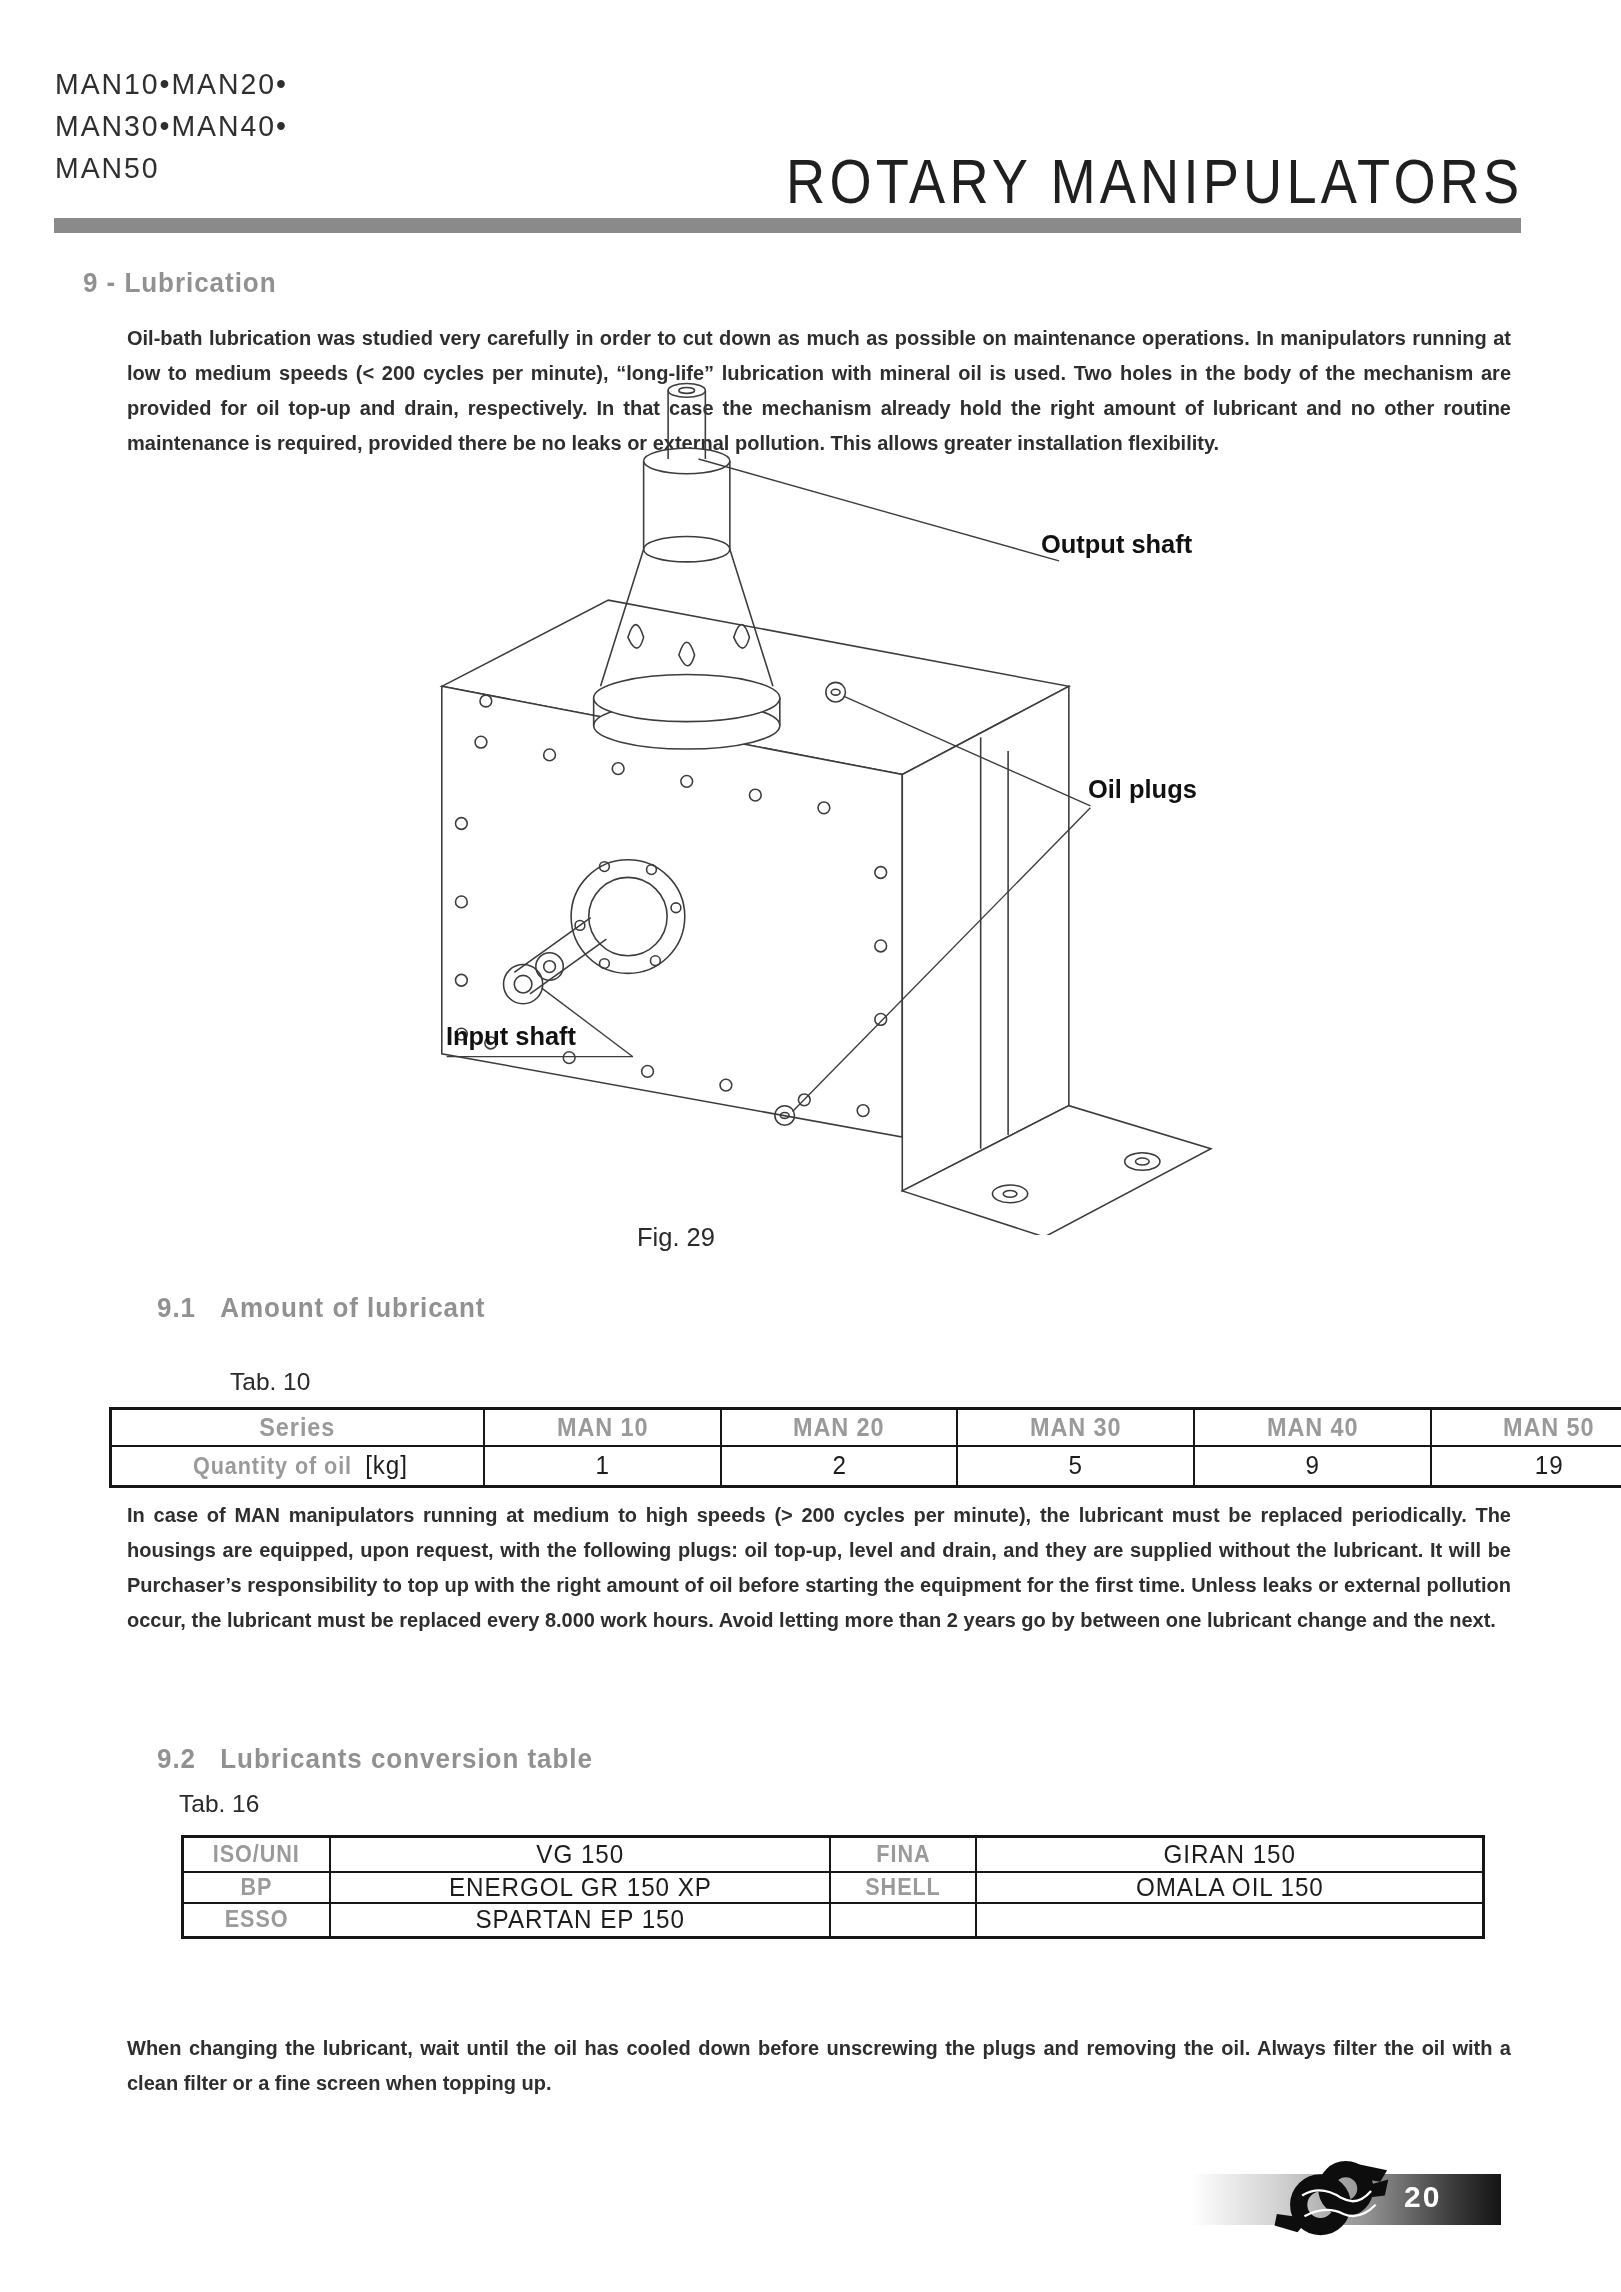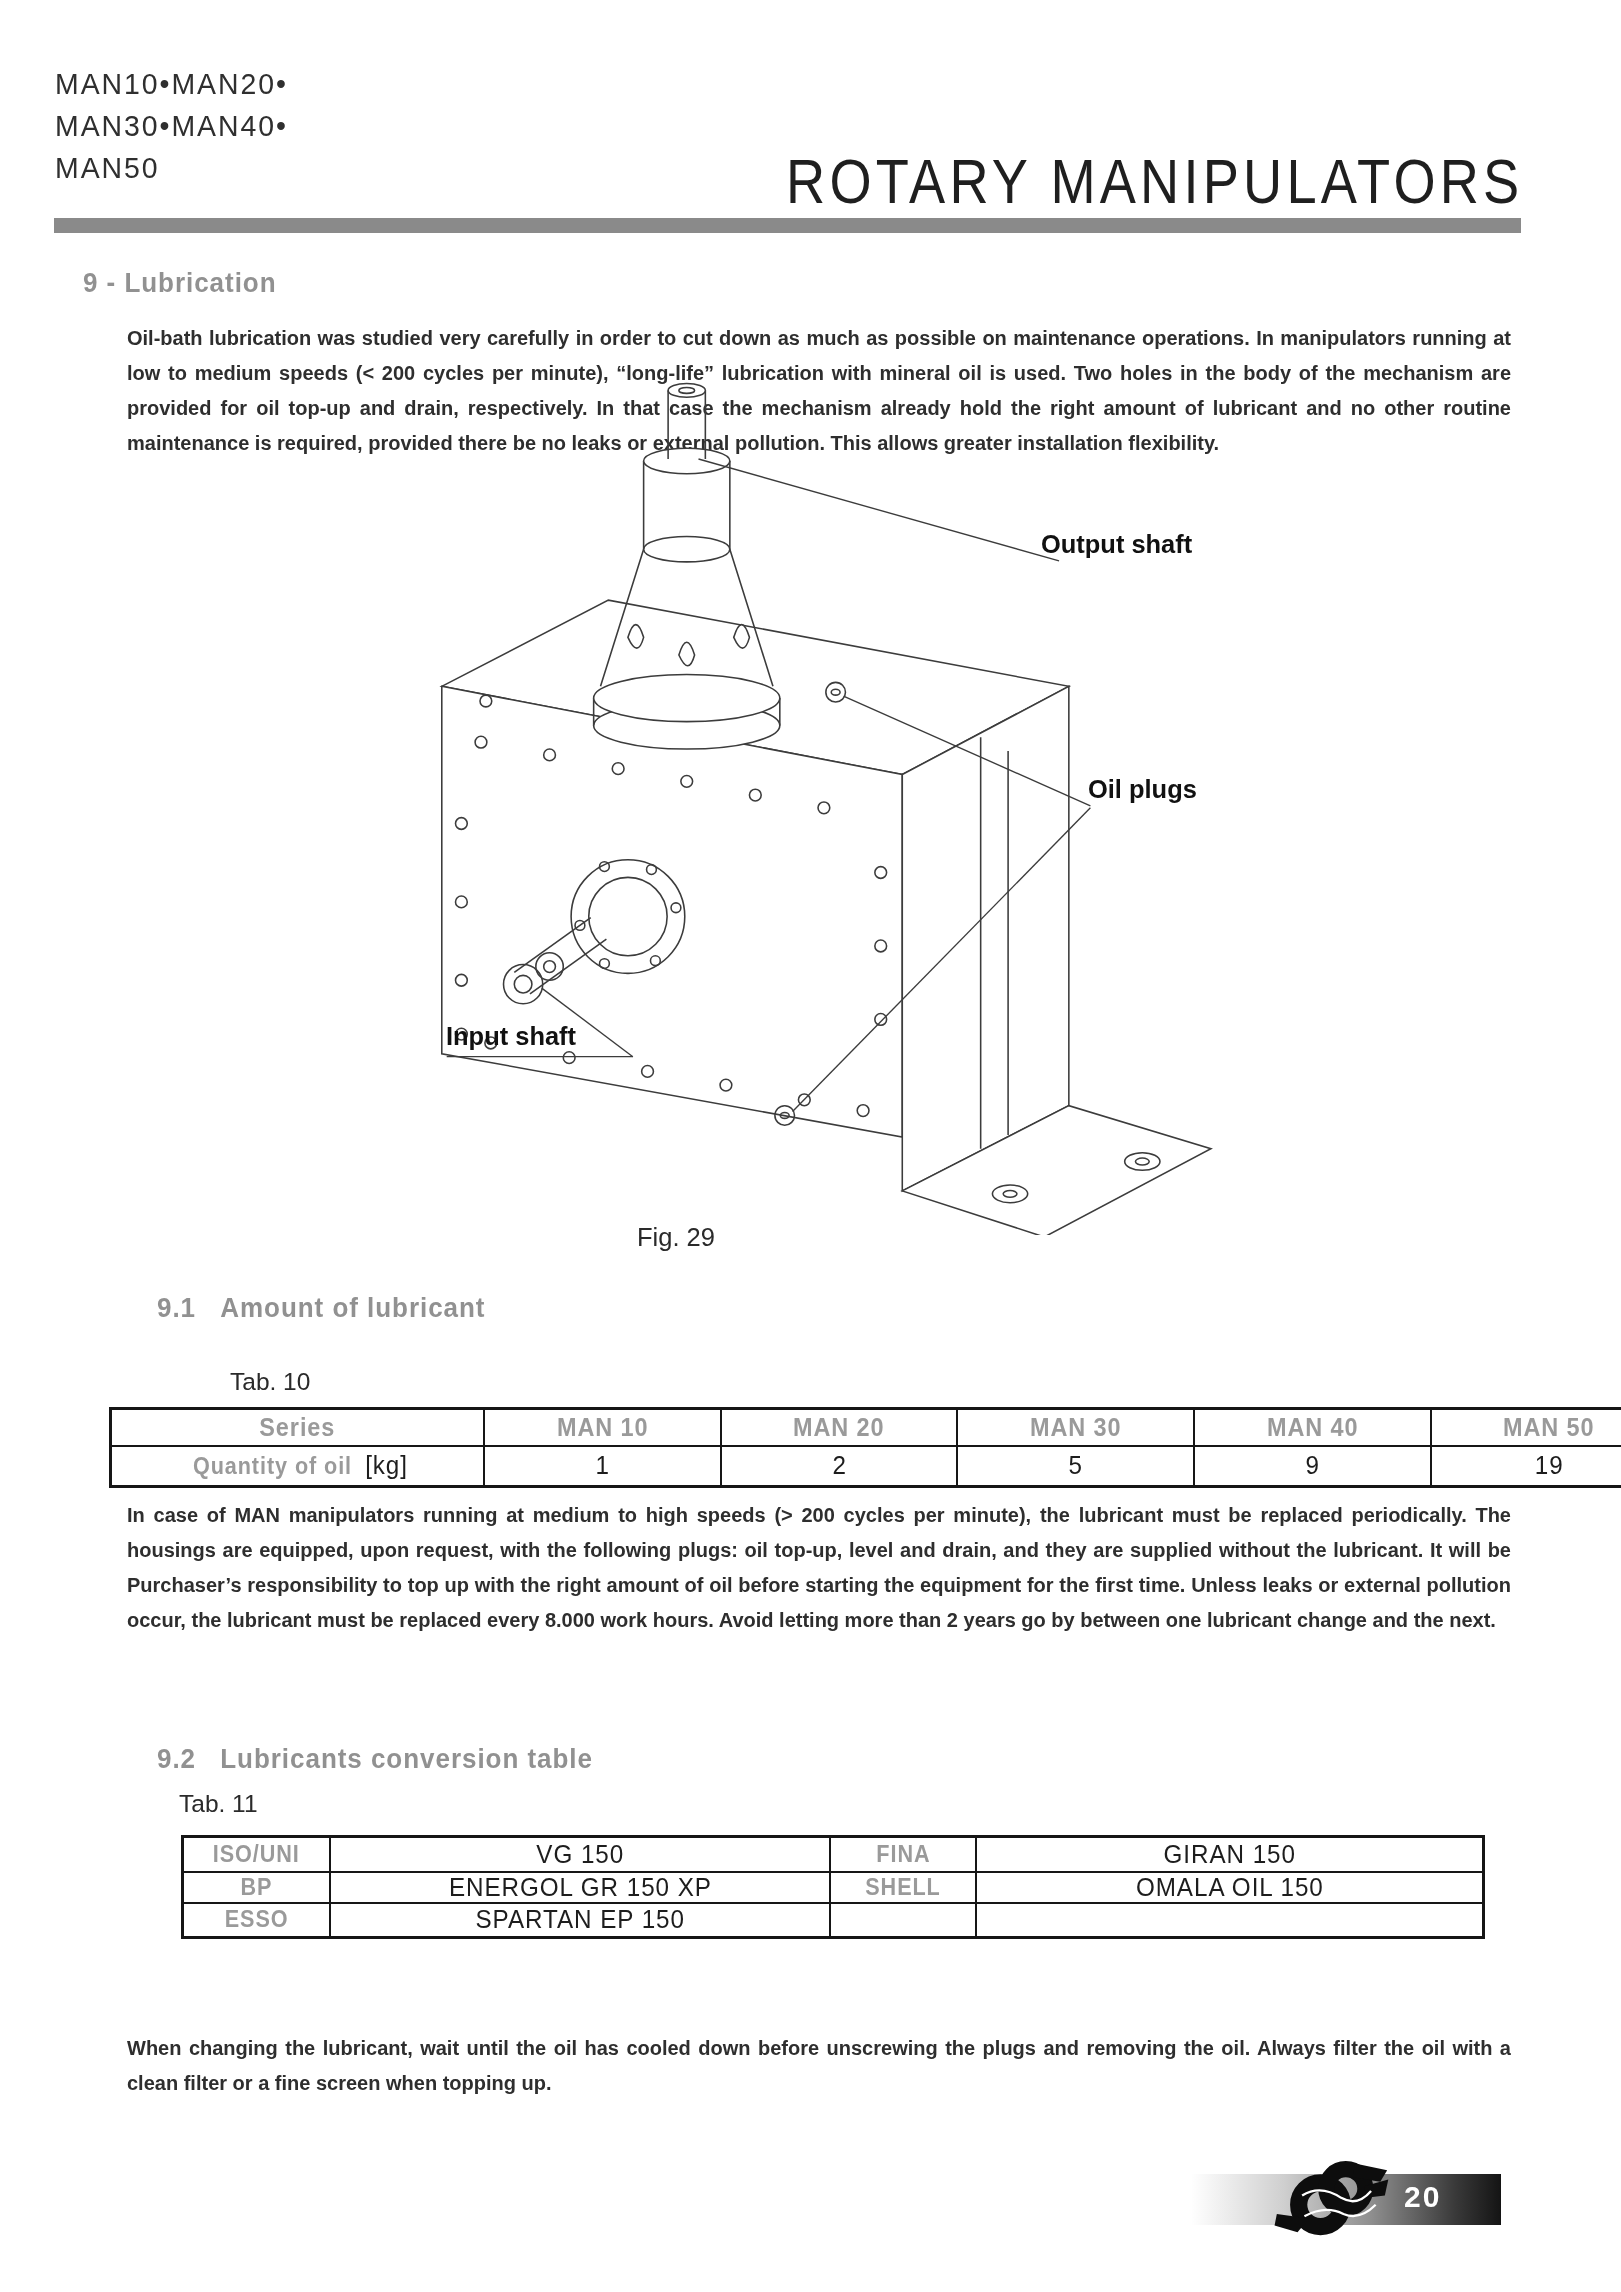--- a/index.html
+++ b/index.html
@@ -219,21 +219,21 @@
       <td><span class="cellval">19</span></td>
     </tr>
   </tbody>
     </table>
 
   <div class="abs para" style="left:127px;top:1498px;width:1384px;">In case of MAN manipulators running at medium to high speeds (&gt; 200 cycles per minute), the lubricant must be replaced periodically. The housings are equipped, upon request, with the following plugs: oil top-up, level and drain, and they are supplied without the lubricant. It will be Purchaser’s responsibility to top up with the right amount of oil before starting the equipment for the first time. Unless leaks or external pollution occur, the lubricant must be replaced every 8.000 work hours. Avoid letting more than 2 years go by between one lubricant change and the next.</div>
 
   <div class="abs h-gray" style="left:157px;top:1743px;">
     <span class="h-num">9.2</span><span>Lubricants conversion table</span>
   </div>
-  <div class="abs tab-label" style="left:179px;top:1790px;">Tab. 11</div>
+  <div class="abs tab-label" style="left:179px;top:1790px;">Tab. 16</div>
 
   <table class="dtable abs" style="left:181px;top:1835px;width:1304px;padding-left:38px;">
     <colgroup>
       <col style="width:11.3%">
         <col style="width:38.5%">
         <col style="width:11.2%">
         <col style="width:39%">
     </colgroup>
     <tbody>
         <tr style="height:35px;">

